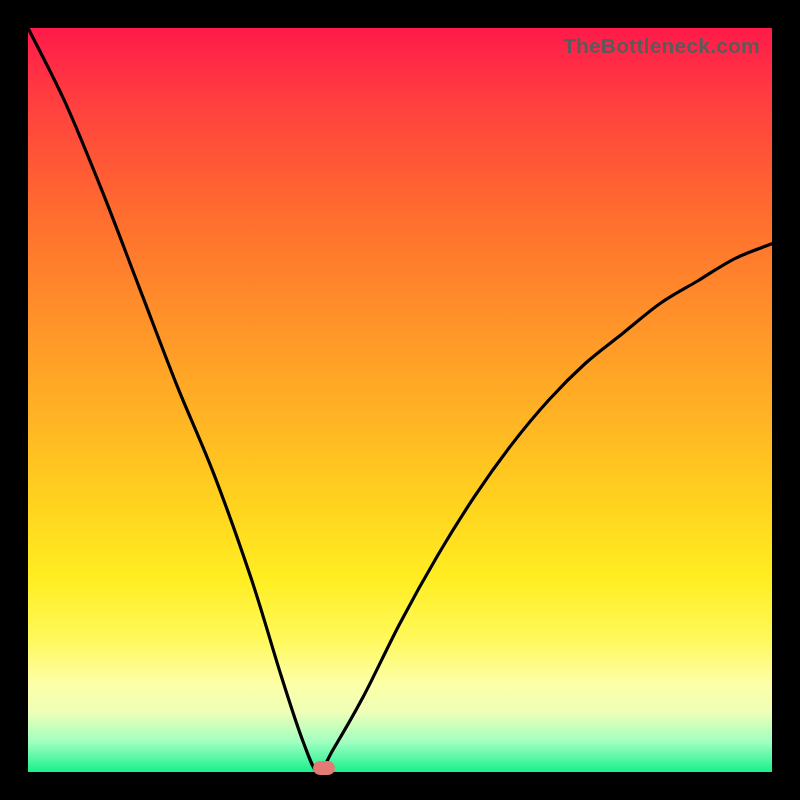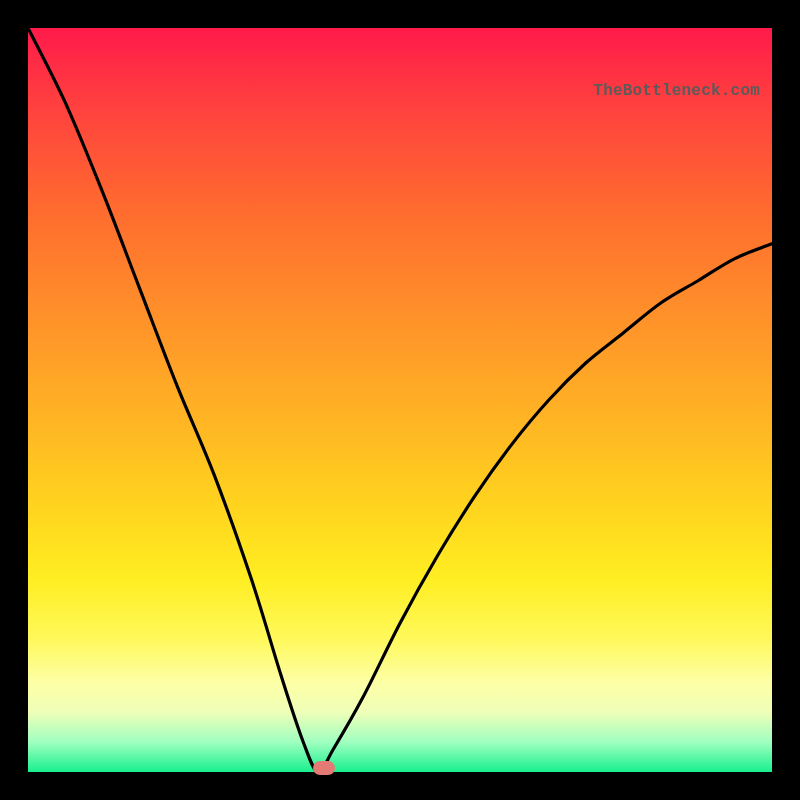--- a/index.html
+++ b/index.html
@@ -28,27 +28,26 @@
       #fdffa6 88%,
       #eeffb8 92%,
       #9fffc0 96%,
       #18f08e 100%
     );
   }
   .watermark {
     position: absolute;
     top: 6px;
     right: 12px;
-    font-family: Liberation Mono, monospace;
-    font-size: 16px;
+    font-family: Liberation Sans, sans-serif;
+    font-size: 21px;
     font-weight: 600;
     color: #5b5b5b;
     letter-spacing: 0.2px;
     user-select: none;
-    margin-top: 48px;
   }
   svg.curve {
     position: absolute;
     left: 0;
     top: 0;
     width: 744px;
     height: 744px;
     overflow: visible;
   }
   .marker {

